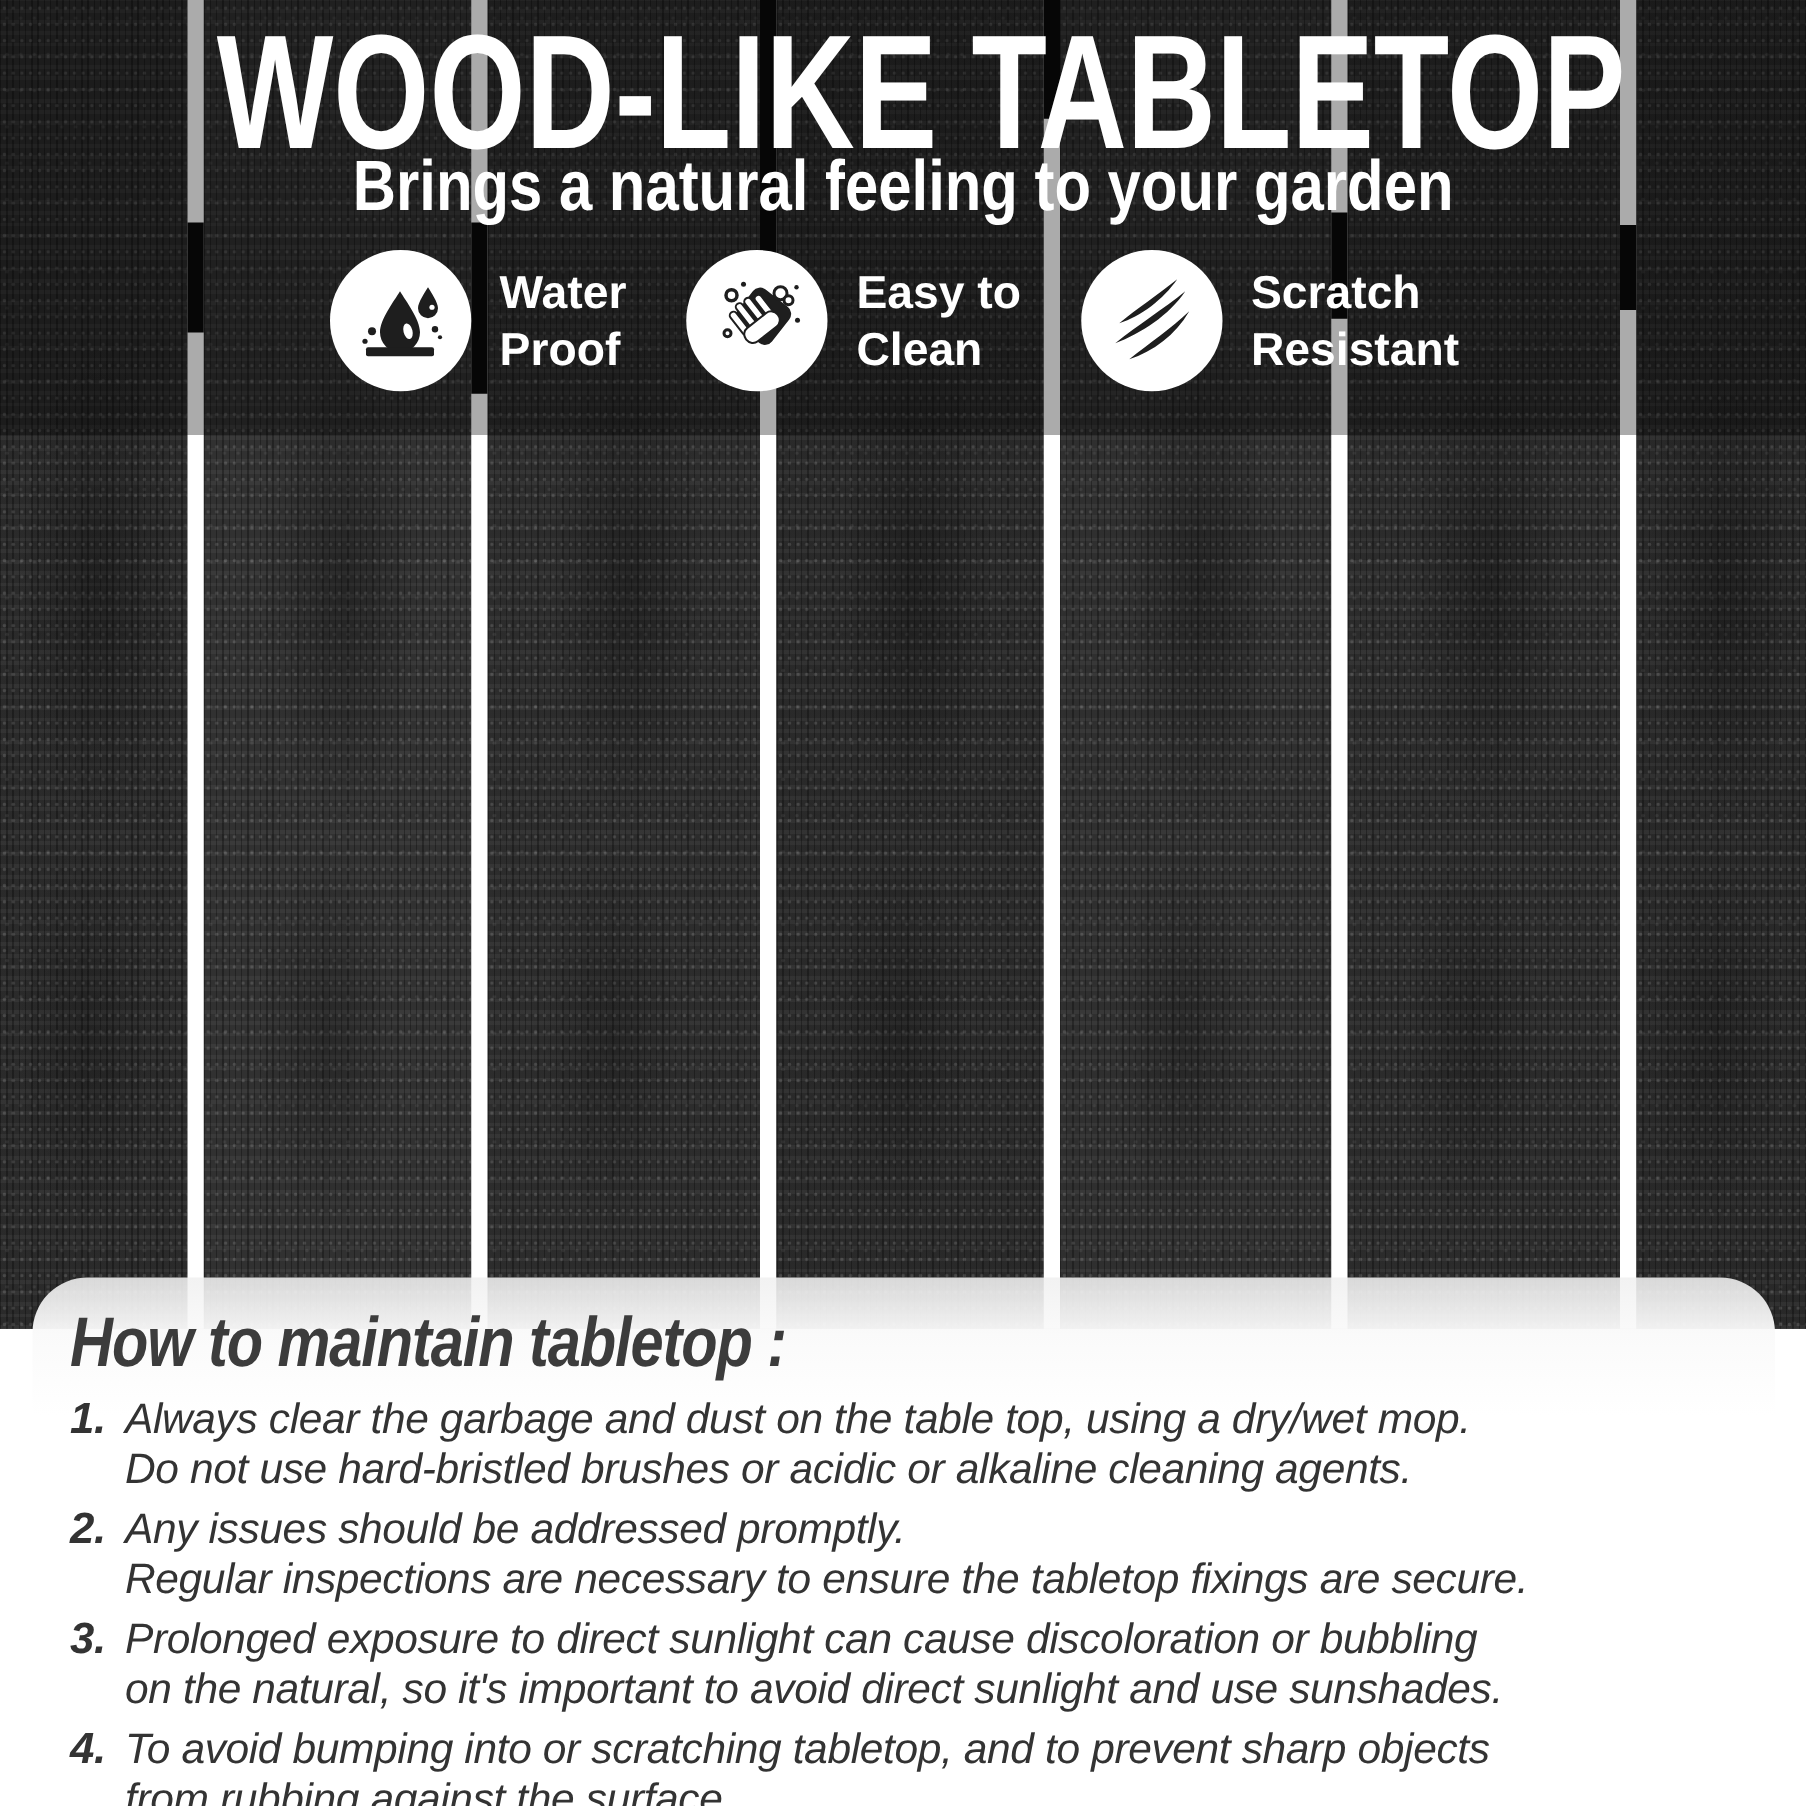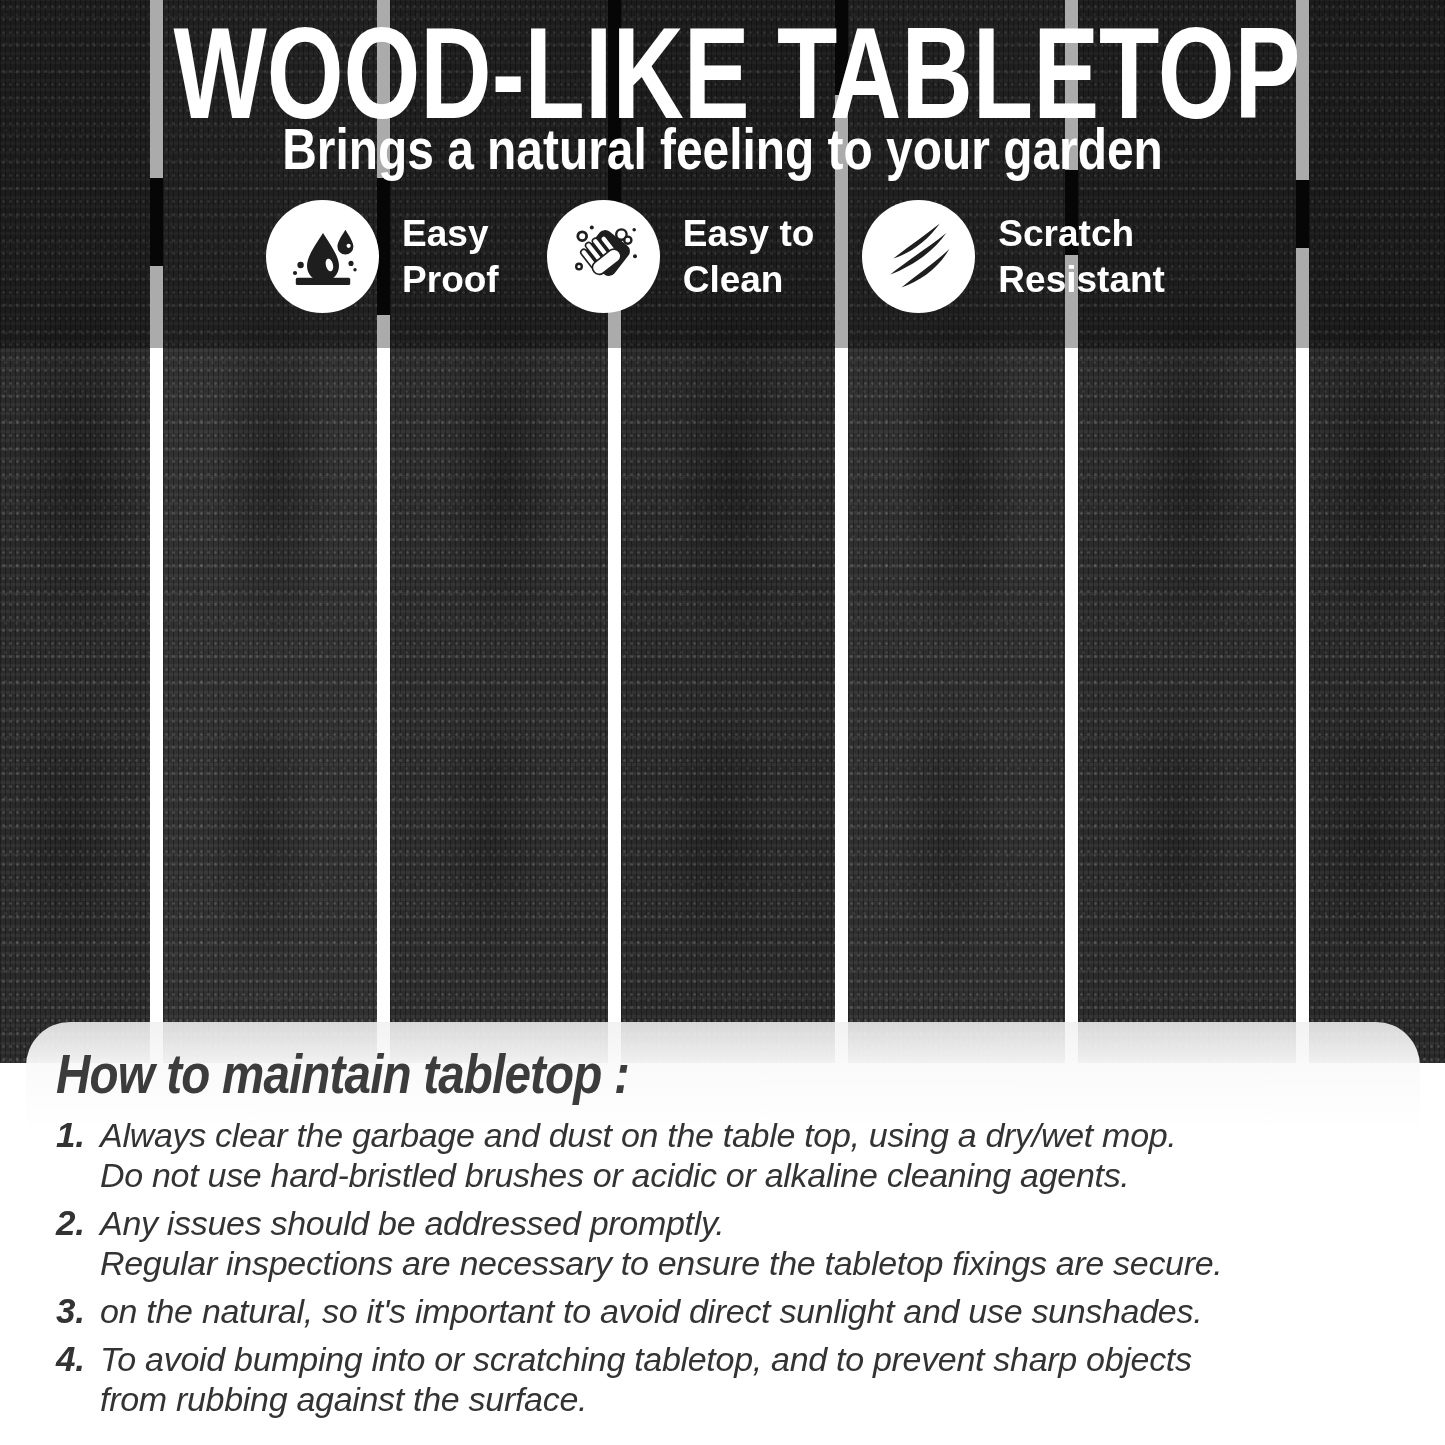--- a/index.html
+++ b/index.html
@@ -125,21 +125,21 @@
           <ellipse cx="58" cy="60" rx="4.5" ry="8" fill="#ffffff" transform="rotate(-14 58 60)"></ellipse>
           <path fill="#1e1e1e" d="M78 16 C75 21 68 31 68 37 A10 10 0 0 0 88 37 C88 31 81 21 78 16 Z"></path>
           <circle cx="82" cy="36" r="2.6" fill="#ffffff"></circle>
           <circle cx="22" cy="60" r="4" fill="#1e1e1e"></circle>
           <circle cx="15" cy="70" r="2.6" fill="#1e1e1e"></circle>
           <circle cx="85" cy="58" r="3.2" fill="#1e1e1e"></circle>
           <circle cx="90" cy="66" r="2.1" fill="#1e1e1e"></circle>
           <rect x="16" y="76" width="68" height="9" rx="2" fill="#1e1e1e"></rect>
         </svg>
       </div>
-      <div class="flabel">Easy
+      <div class="flabel">Water
 Proof</div>
     </div>
 
     <div class="feature">
       <div class="fcircle">
         <svg width="80" height="80" viewBox="0 0 100 100">
           <circle cx="24" cy="24" r="5.5" fill="none" stroke="#1e1e1e" stroke-width="3.5"></circle>
           <circle cx="36" cy="13" r="2.5" fill="#1e1e1e"></circle>
           <circle cx="20" cy="62" r="3.5" fill="none" stroke="#1e1e1e" stroke-width="3"></circle>
           <rect x="32" y="22" width="46" height="46" rx="9" fill="#1e1e1e" transform="rotate(38 55 45)"></rect>
@@ -191,20 +191,21 @@
         <div class="mnum">2.</div>
         <div class="mtext">
           <span>Any issues should be addressed promptly.</span>
           <span>Regular inspections are necessary to ensure the tabletop fixings are secure.</span>
         </div>
       </div>
 
       <div class="mitem">
         <div class="mnum">3.</div>
         <div class="mtext">
+          <span>Prolonged exposure to direct sunlight can cause discoloration or bubbling</span>
           <span>on the natural, so it's important to avoid direct sunlight and use sunshades.</span>
         </div>
       </div>
 
       <div class="mitem">
         <div class="mnum">4.</div>
         <div class="mtext">
           <span>To avoid bumping into or scratching tabletop, and to prevent sharp objects</span>
           <span>from rubbing against the surface.</span>
         </div>

